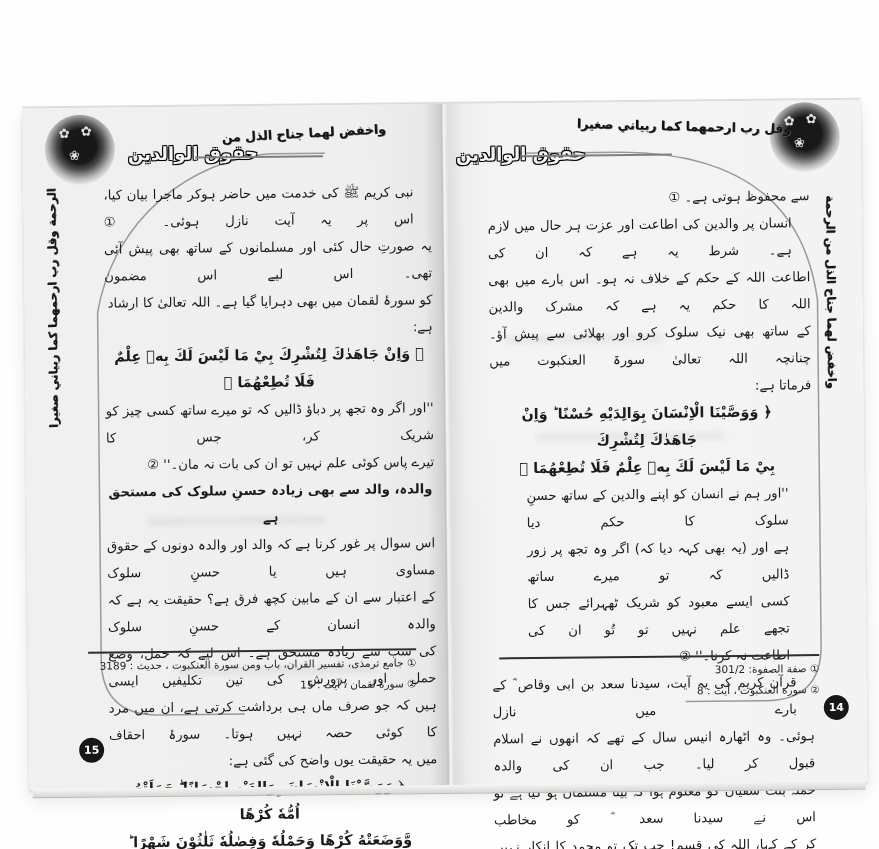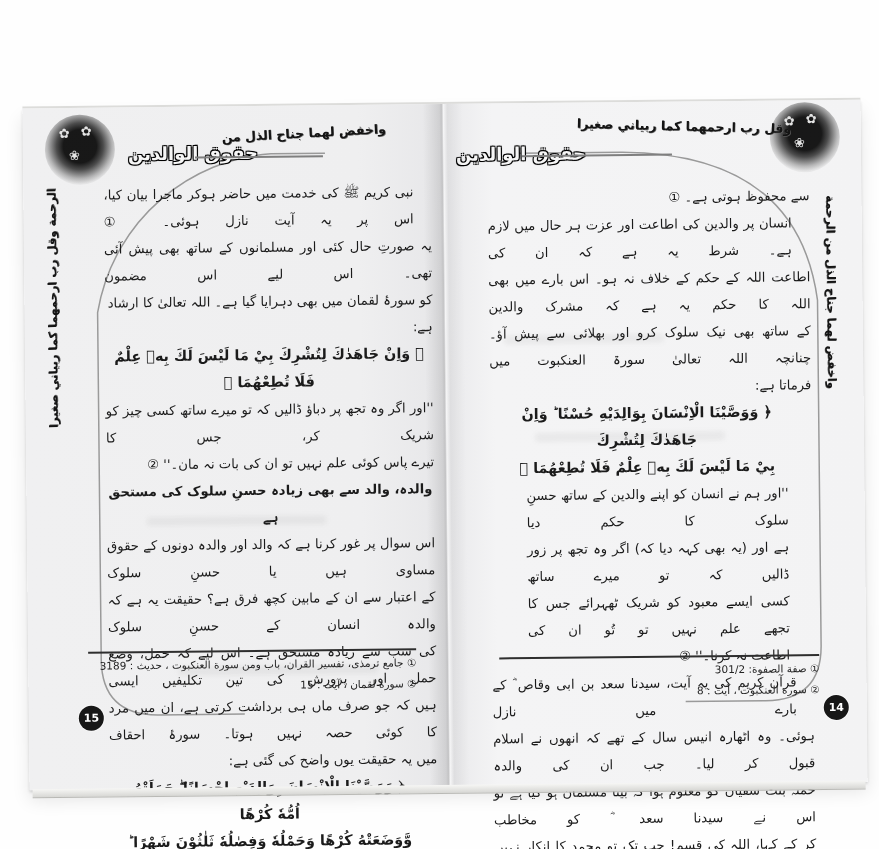--- a/index.html
+++ b/index.html
@@ -82,21 +82,21 @@
         <div class="ln ar arb">﴿ وَوَصَّيْنَا الْاِنْسَانَ بِوَالِدَيْهِ اِحْسَانًا ۖ حَمَلَتْهُ اُمُّهٗ كُرْهًا</div>
         <div class="ln ar arb">وَّوَضَعَتْهُ كُرْهًا وَحَمْلُهٗ وَفِصٰلُهٗ ثَلٰثُوْنَ شَهْرًا ؕ حَتّٰی اِذَا بَلَغَ</div>
 
       </div>
 
       <div class="fnsep" style="left:60px;top:544px;width:328px;"></div>
       <div class="fns" style="left:60px;top:548px;width:328px;">
         <div>①  جامع ترمذی، تفسیر القران، باب ومن سورة العنكبوت ، حدیث : 3189</div>
         <div>②  سورة لقمان ، آیت : 15</div>
       </div>
-      <div class="pagenum" style="left:50px;top:598px;">15</div>
+      <div class="pagenum" style="left:50px;top:630px;">15</div>
       <div class="ghost" style="left:120px;top:410px;width:180px;height:9px;"></div>
       <div class="ghost" style="left:150px;top:560px;width:200px;height:9px;"></div>
     </div>
 
     <div class="page page-right">
       <svg class="frame" width="419" height="682" viewBox="0 0 419 682">
         <path d="M 76 50 L 180 50 C 300 52 362 105 374 200 L 374 545 Q 374 600 318 600 L 238 600" fill="none" stroke="#9a9a9a" stroke-width="1.5"></path>
       </svg>
       <div class="ornament" style="left:328px;top:2px;">
         <span class="flower-a">✿</span>

